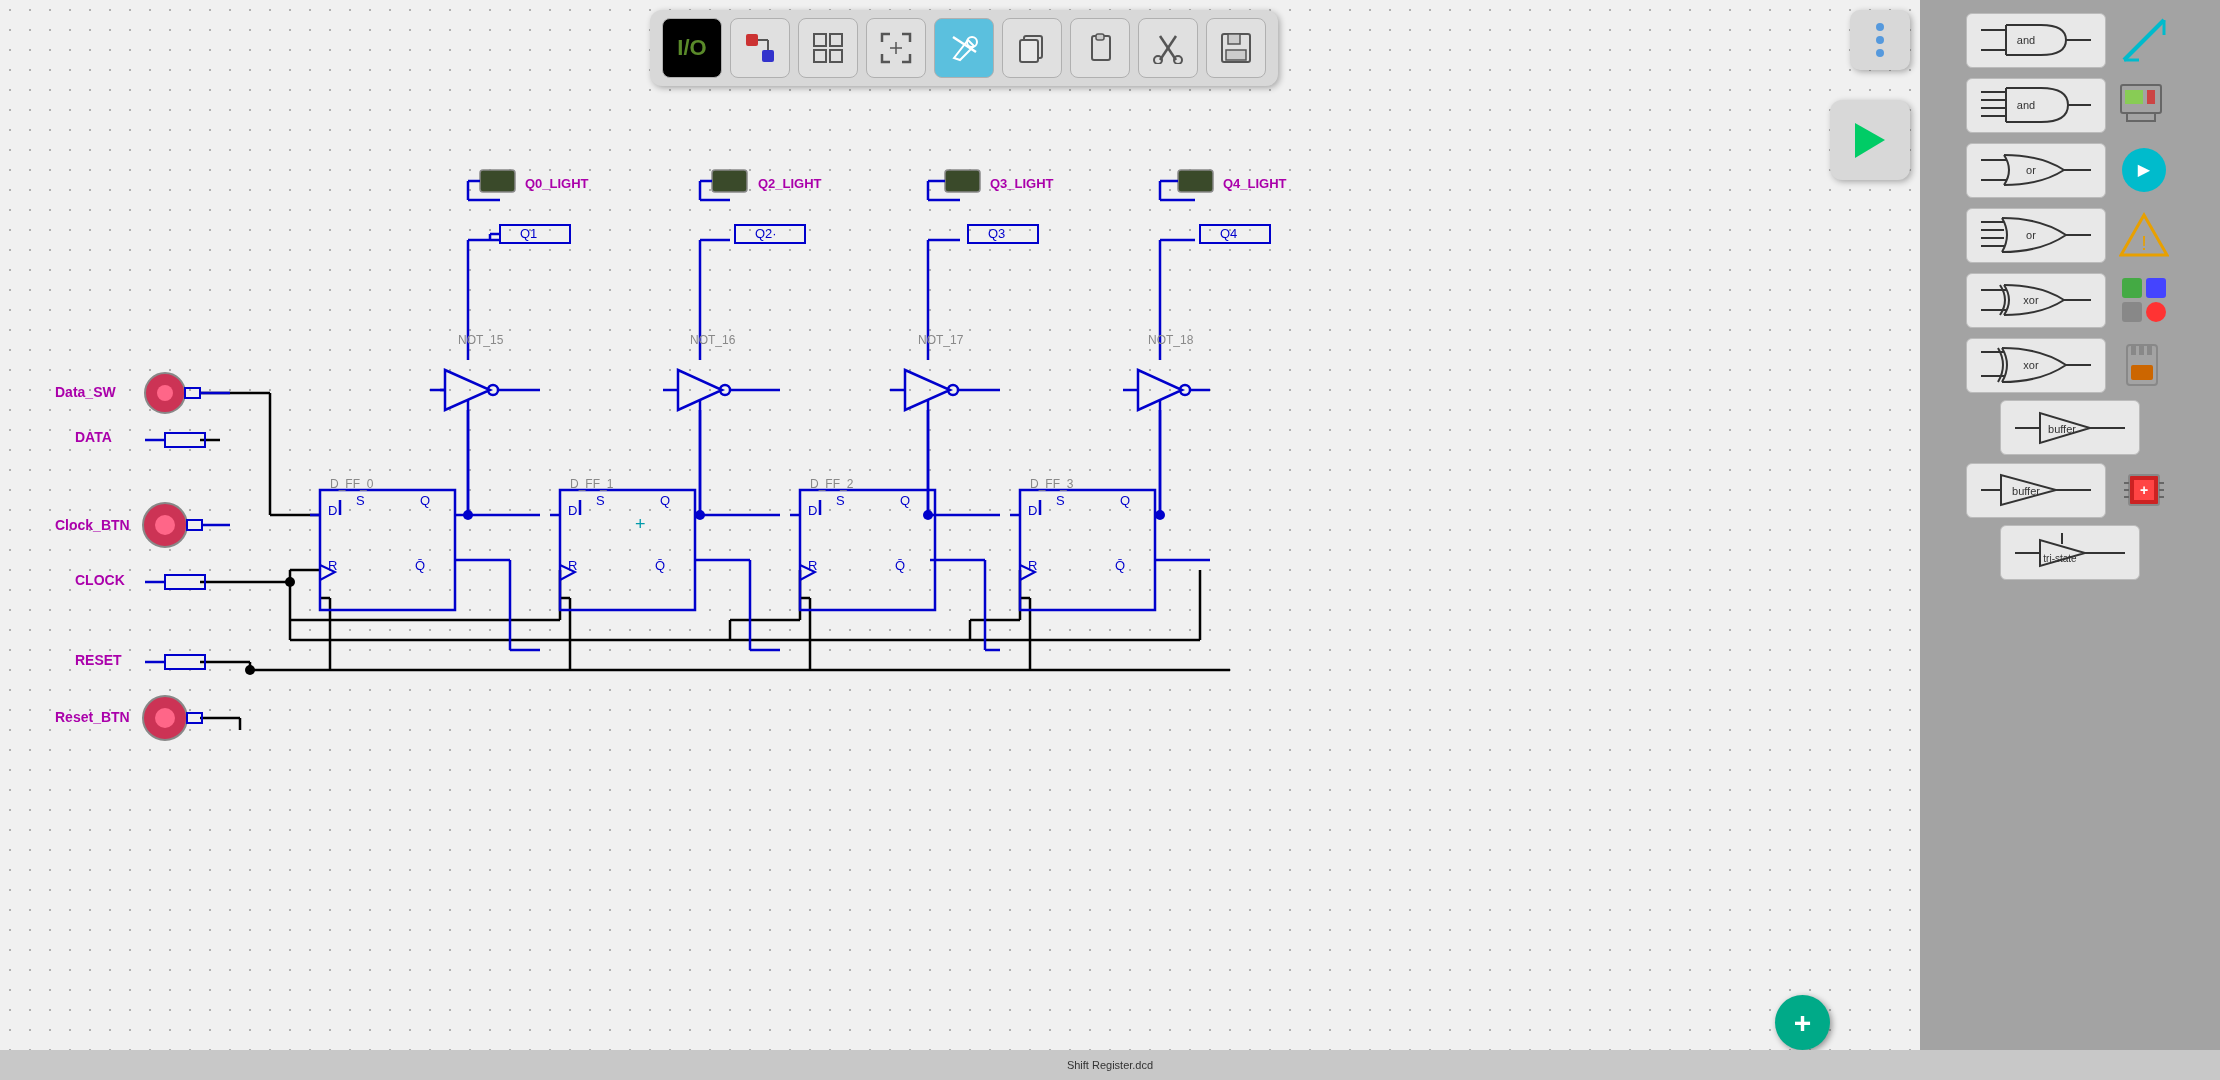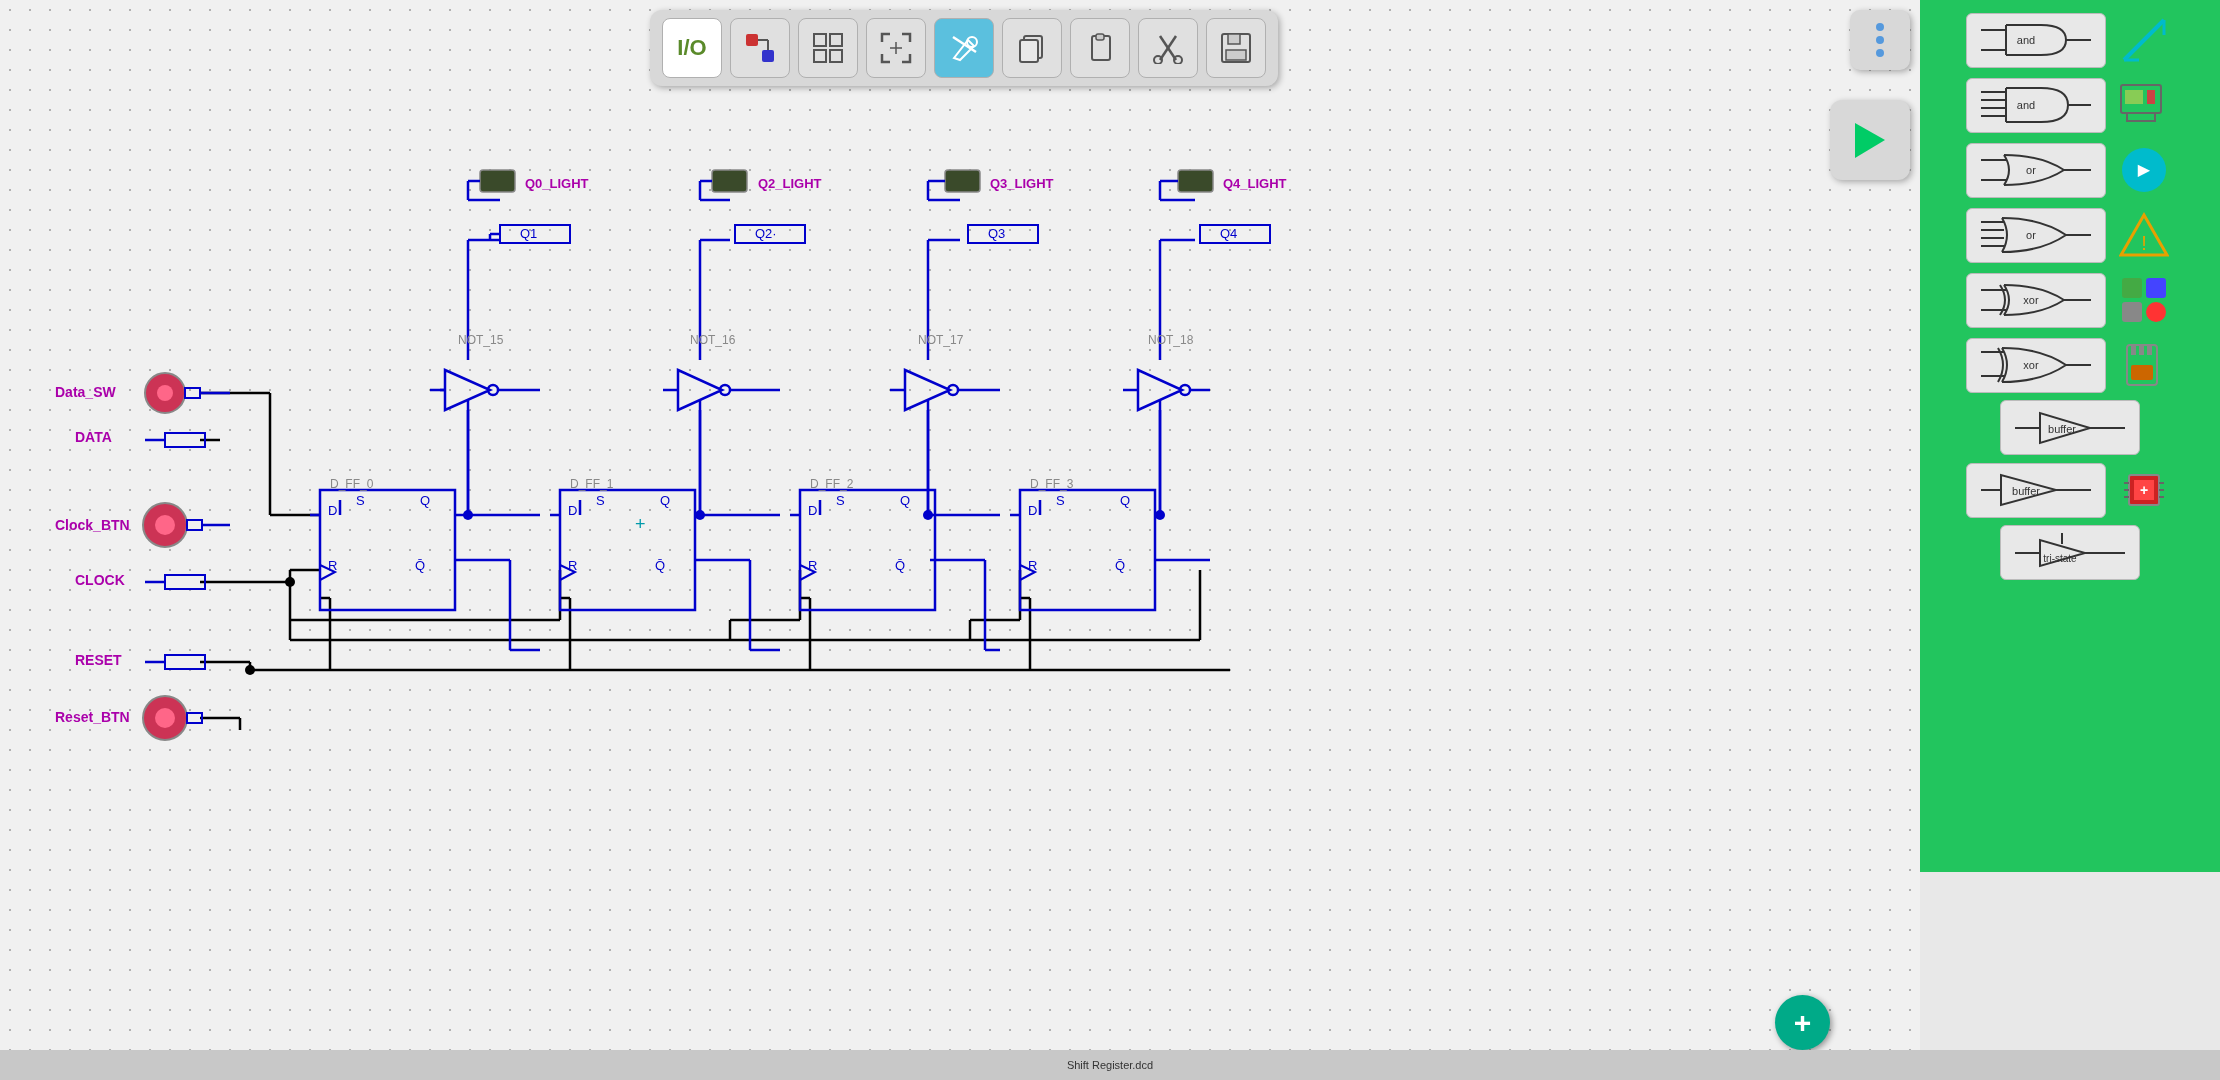--- a/index.html
+++ b/index.html
@@ -60,32 +60,32 @@
       font-size: 22px;
       font-weight: bold;
       color: #5a8a2a;
       width: 60px;
       height: 60px;
       display: flex;
       align-items: center;
       justify-content: center;
       border-radius: 8px;
       border: 1px solid #b0b0b0;
-      background: #ffffff;
+      background: #000000;
       cursor: pointer;
     }
 
     
     #right-panel {
       position: absolute;
       right: 0;
       top: 0;
       width: 300px;
-      height: 872px;
-      background: #22c55e;
+      height: 1080px;
+      background: #a3a3a3;
       display: flex;
       flex-direction: column;
       align-items: center;
       padding: 10px 5px;
       gap: 5px;
     }
 
     
     #play-btn {
       position: absolute;

